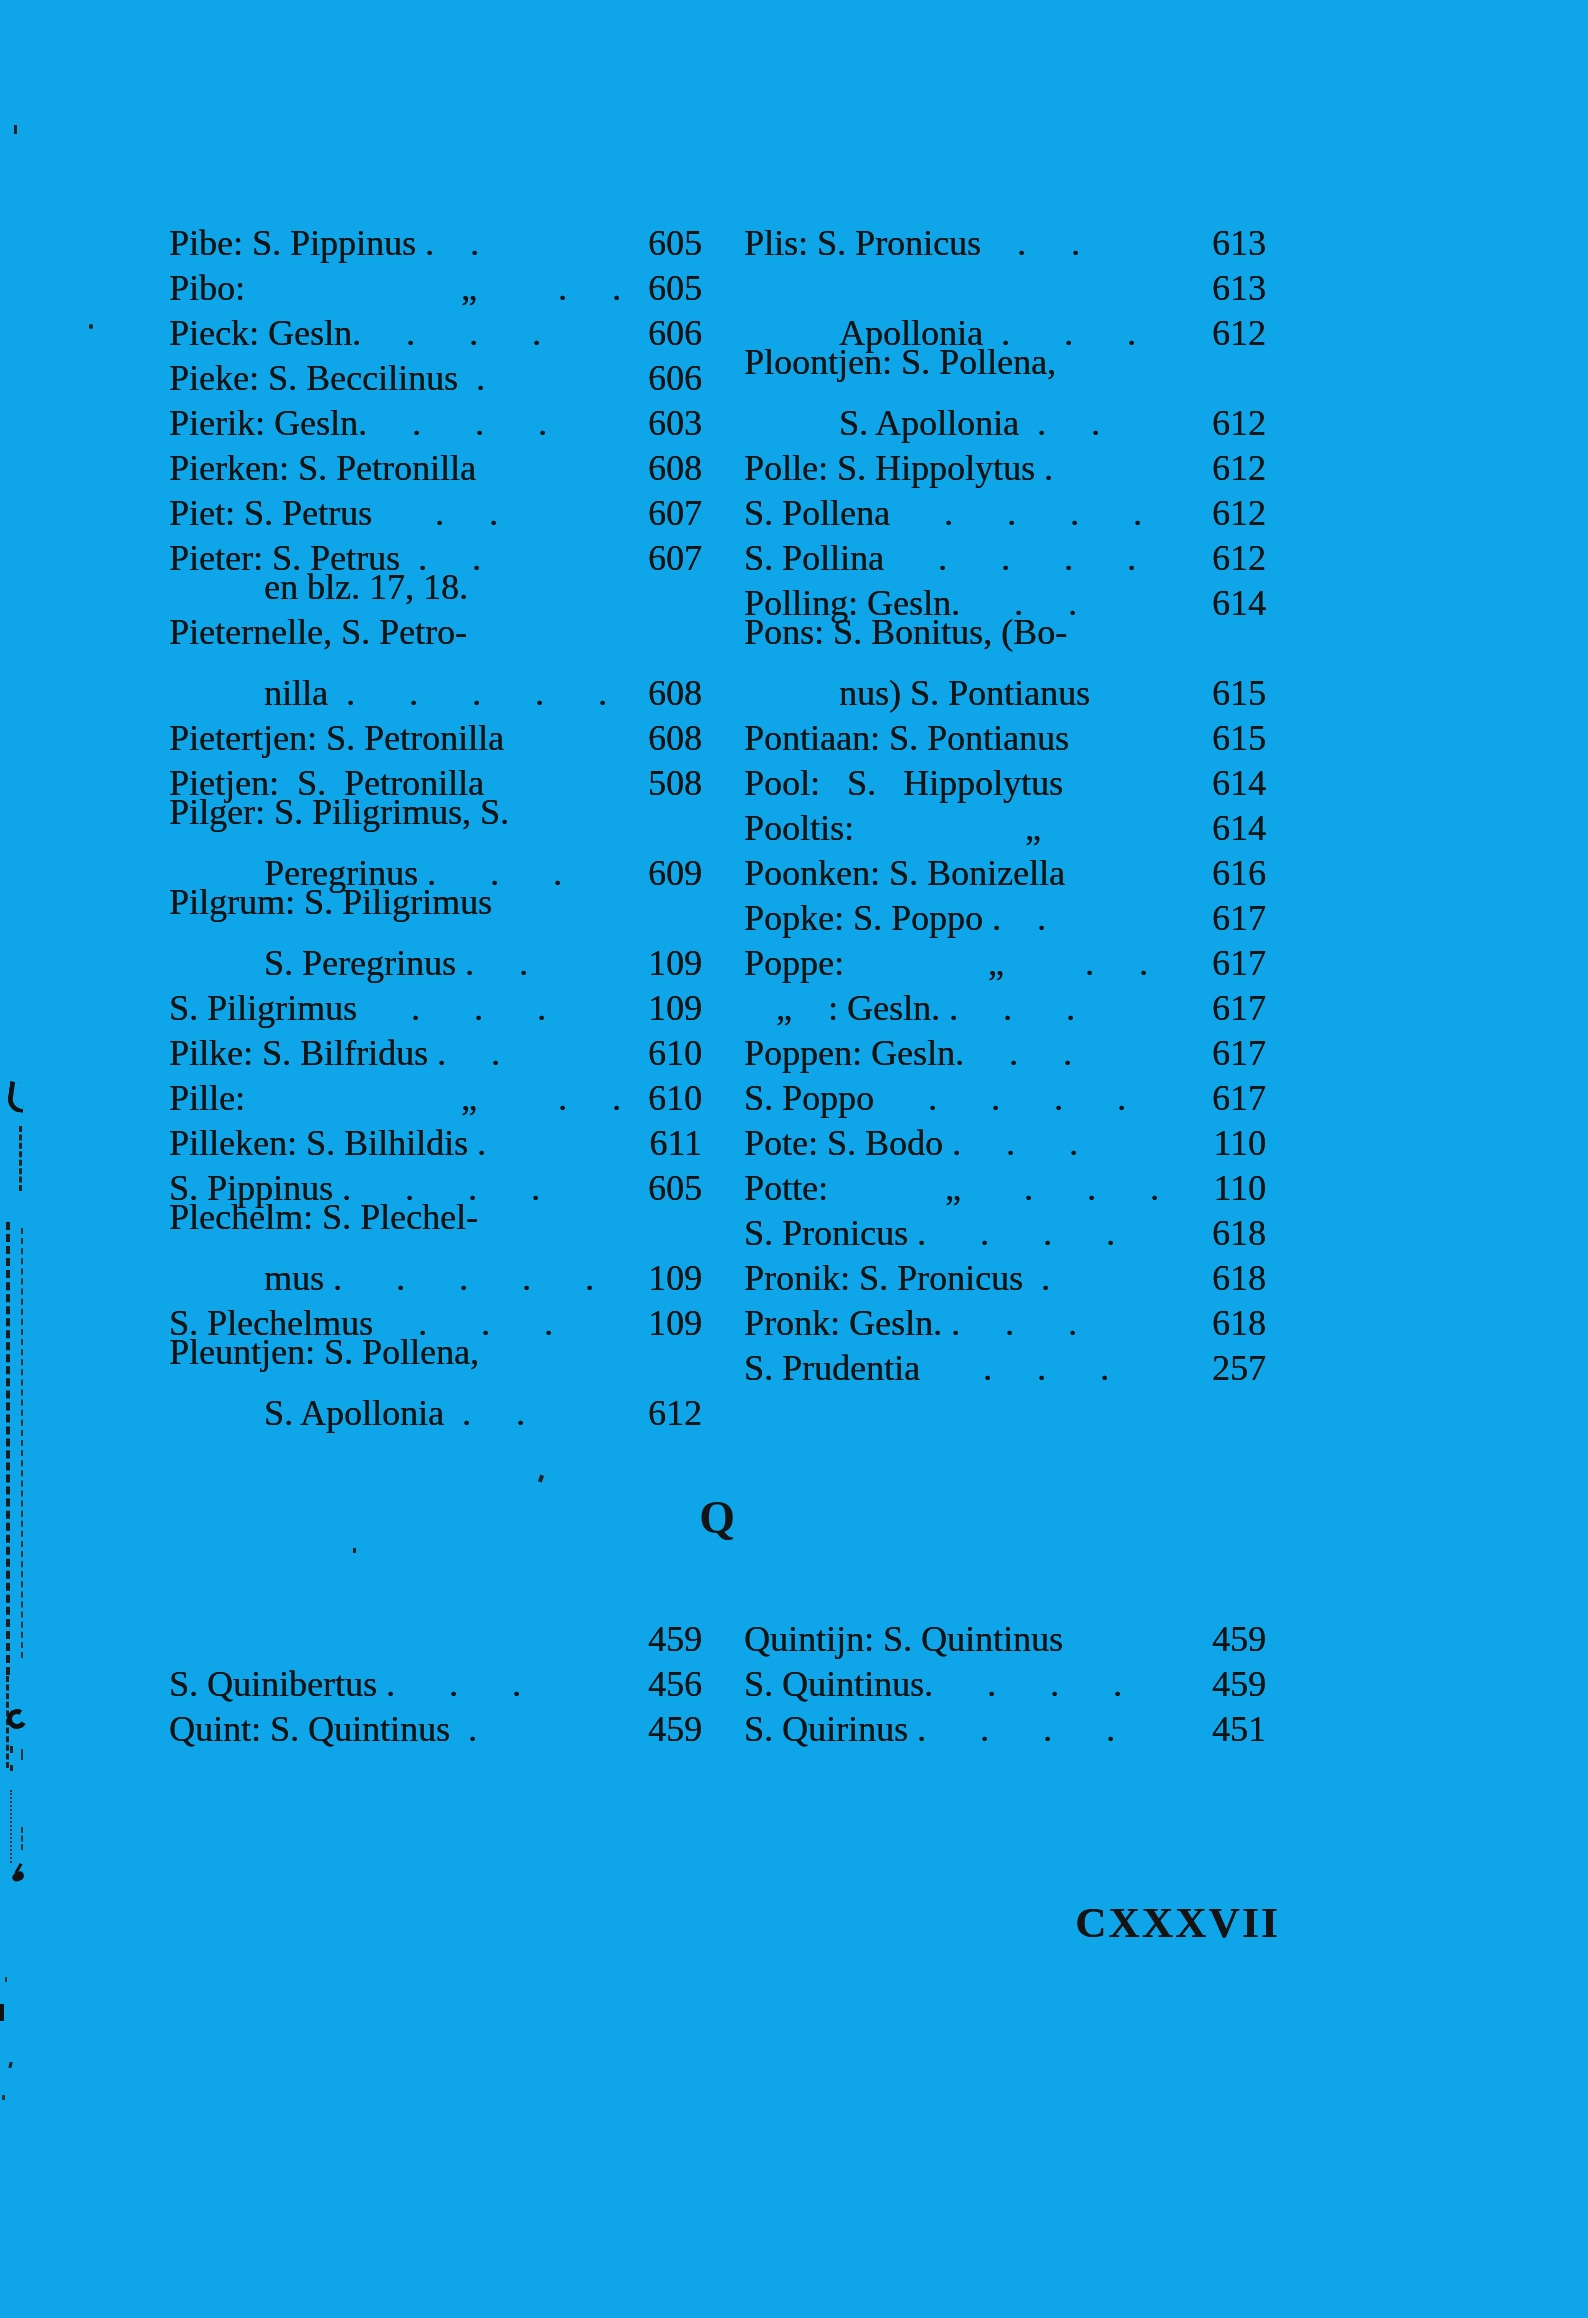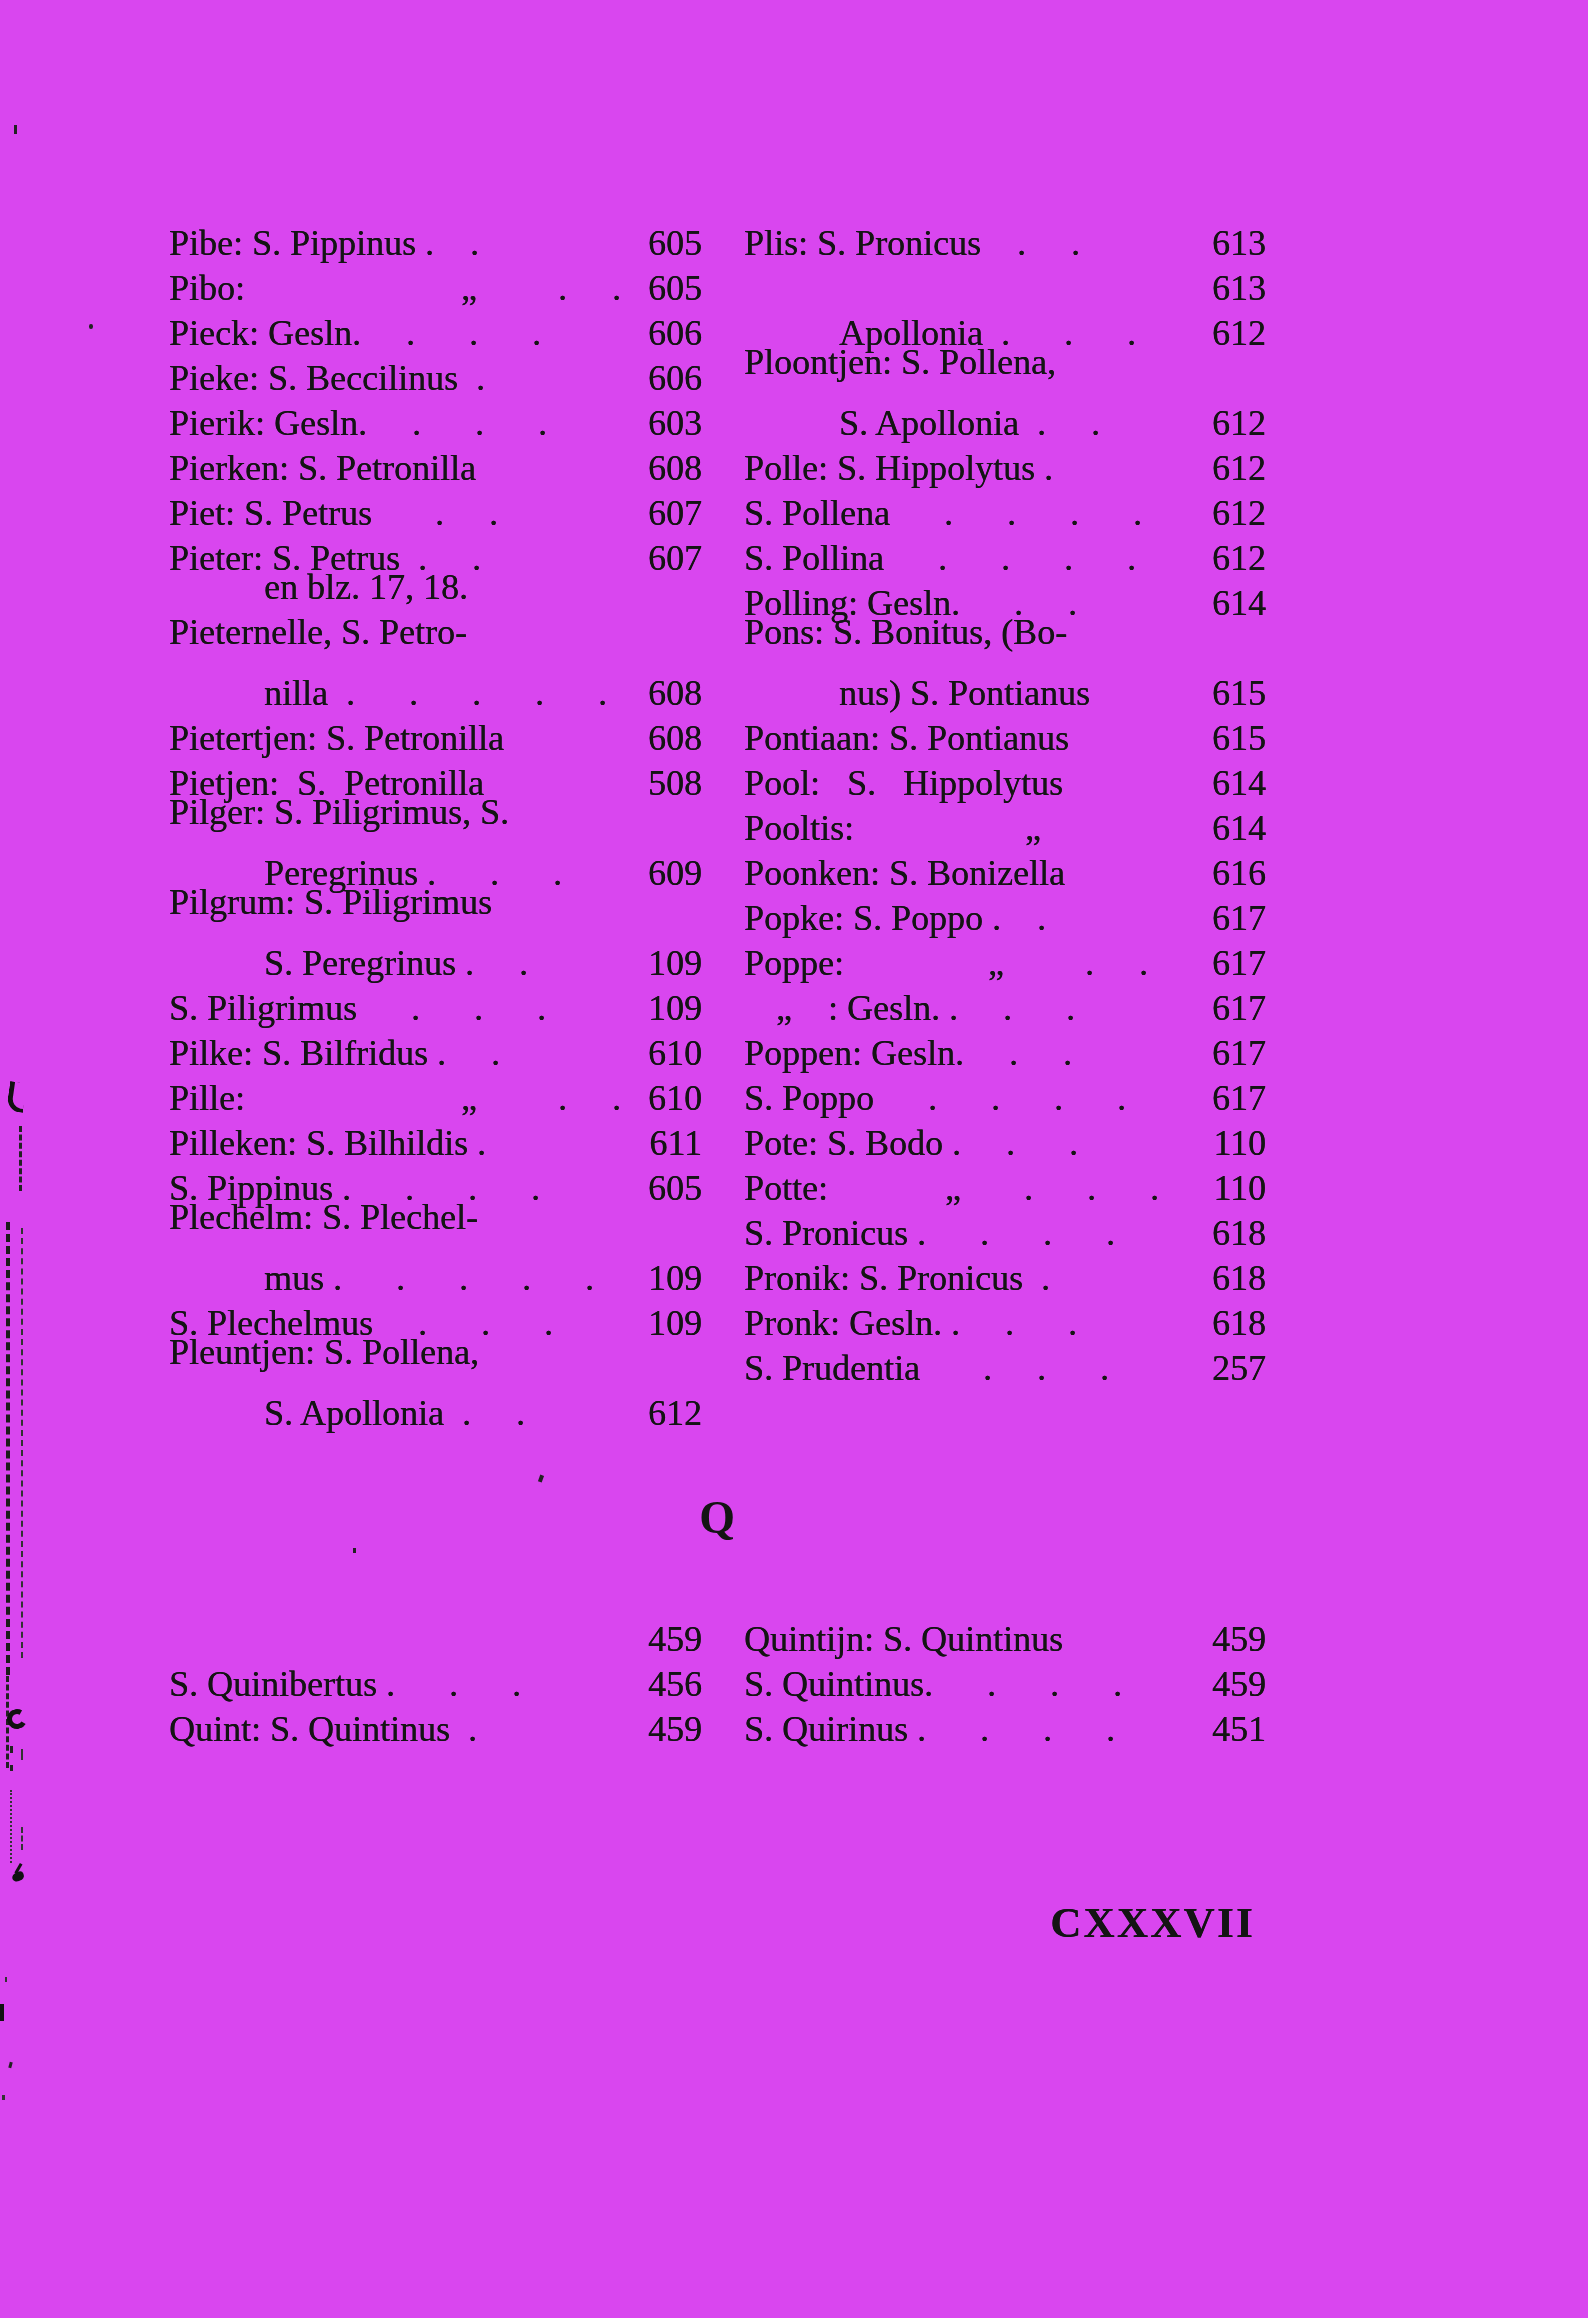--- a/index.html
+++ b/index.html
@@ -1,17 +1,17 @@
 <!DOCTYPE html>
 <html style="font-size:12.3px"><head>
 <meta charset="utf-8">
 <style>
   html,body{margin:0;padding:0;background:#e8e8e8;}
   #page{
-    position:relative;width:1589px;height:2319px;background:#d946ef;
+    position:relative;width:1589px;height:2319px;background:#0ea5e9;
     font-family:"Liberation Serif","DejaVu Serif",serif;color:#141414;
     overflow:hidden;
   }
   .content{position:absolute;left:169px;top:206px;width:1097px;}
   .cols{display:flex;gap:42px;}
   .col{width:533px;}
   .col.rightcol{width:522px;}
   .line{
     display:flex;align-items:baseline;height:45px;font-size:36px;
     text-shadow:0.3px 0 0 #141414;
@@ -19,21 +19,21 @@
   .line .t{white-space:pre;}
   .line .p{margin-left:auto;padding-left:6.1px;white-space:pre;margin-top:16px;}
   .line.i1{padding-left:95px;}
   .line.i2{padding-left:32px;}
   .q-head{
     margin-top:69px;height:55px;line-height:55px;text-align:center;
     font-size:46px;font-weight:bold;letter-spacing:0.8px;
   }
   .q-cols{margin-top:57px;}
   .folio{
-    position:absolute;top:1898px;right:334px;font-size:43px;font-weight:bold;
+    position:absolute;top:1898px;right:309px;font-size:43px;font-weight:bold;
     letter-spacing:2.3px;text-shadow:0.3px 0 0 #141414;
   }
   .mark{position:absolute;}
 </style>
 </head>
 <body>
 
 <div id="page">
 
   <div class="content">

